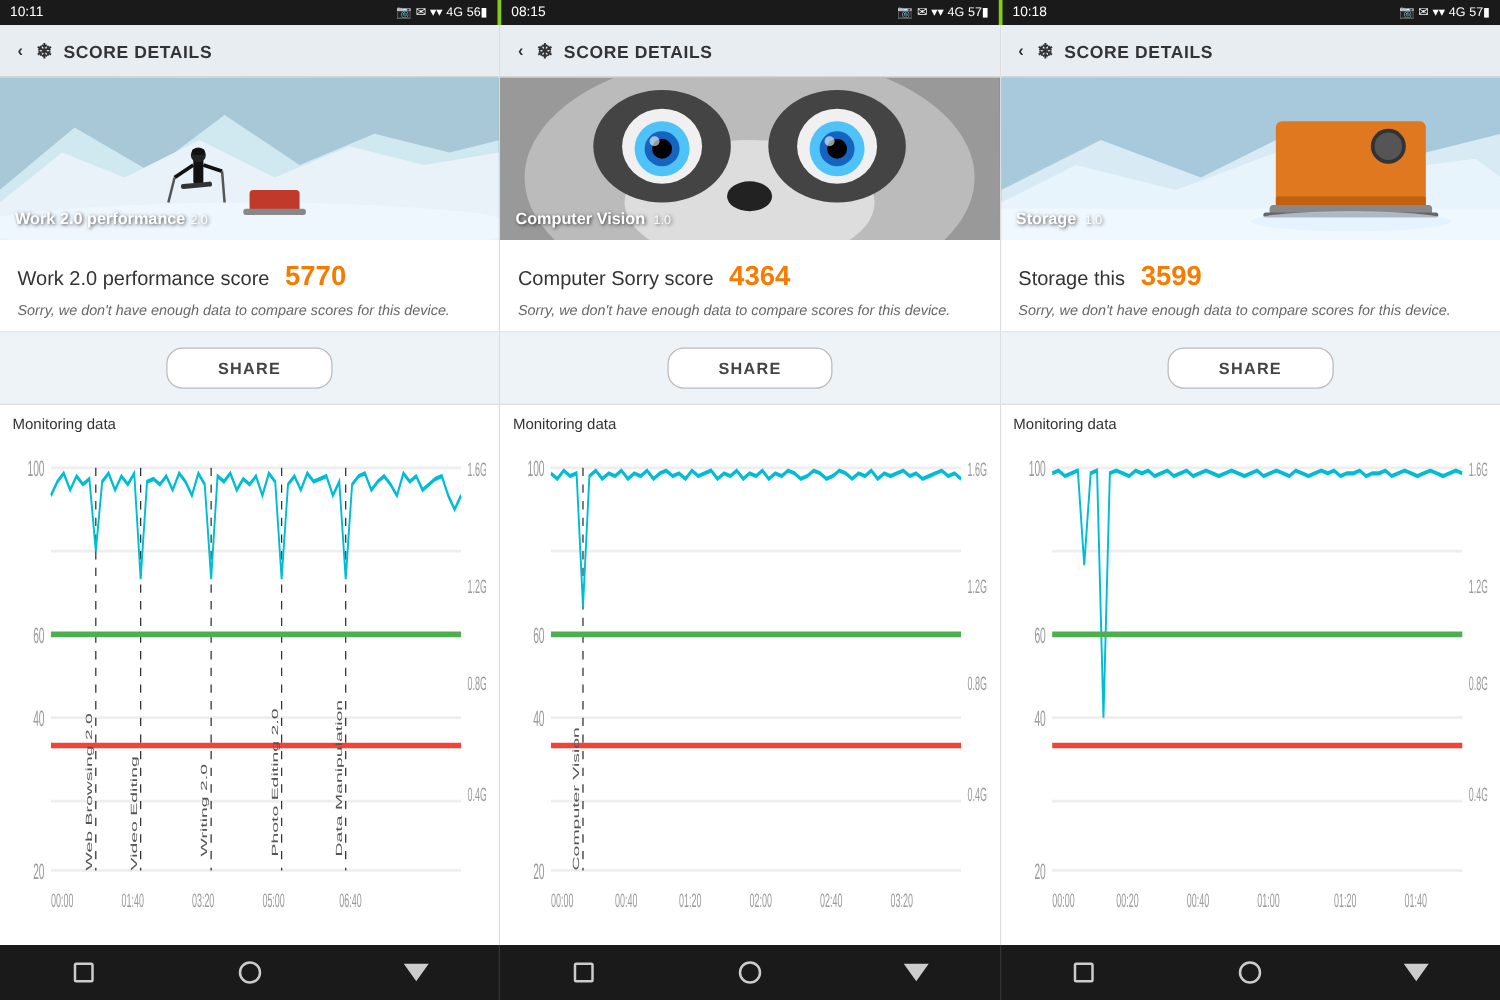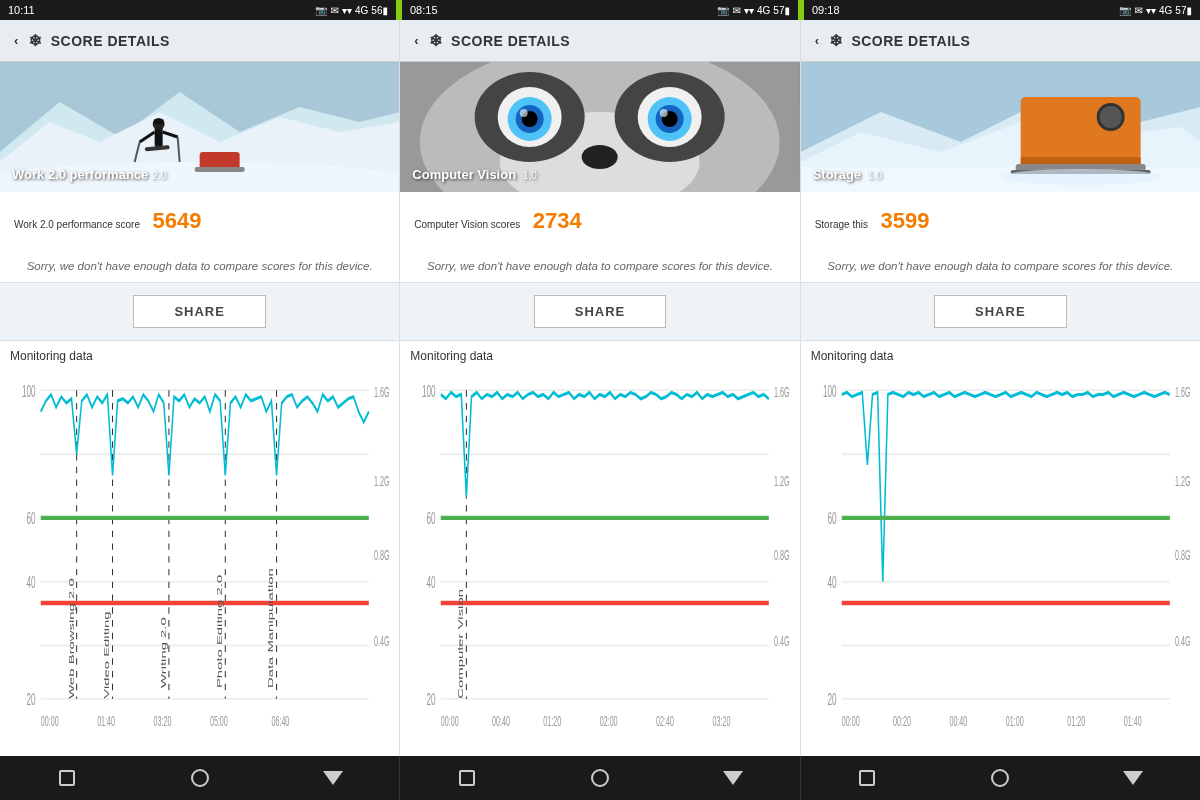--- a/index.html
+++ b/index.html
@@ -20,21 +20,21 @@
       color: white;
       font-size: 11px;
       height: 20px;
     }
     .status-segment {
       flex: 1;
       display: flex;
       align-items: center;
       justify-content: space-between;
       padding: 0 8px;
-      border-right: 6px solid #84cc16;
+      border-right: 3px solid #84cc16;
     }
     .status-segment:last-child { border-right: none; }
     .status-left { display: flex; gap: 4px; align-items: center; }
     .status-right { display: flex; gap: 3px; align-items: center; font-size: 10px; }
 
     
     .panels {
       display: flex;
       flex: 1;
       overflow: hidden;
@@ -120,52 +120,51 @@
       opacity: 0.9;
     }
 
     
     .score-area {
       padding: 16px 14px 8px;
       background: white;
       border-bottom: 1px solid #e0e0e0;
     }
     .score-title {
-      font-size: 10px;
+      font-size: 16px;
       color: #333;
       font-weight: 500;
       display: inline;
     }
     .score-value {
       font-size: 22px;
       font-weight: bold;
       color: #f57c00;
       margin-left: 8px;
     }
     .score-note {
-      margin-top: 24px;
+      margin-top: 7px;
       font-size: 11.5px;
       color: #666;
       font-style: italic;
       line-height: 1.4;
-      text-align: center;
     }
 
     
     .share-area {
       background: #eef3f8;
       padding: 12px 14px;
       display: flex;
       justify-content: center;
       border-bottom: 1px solid #ddd;
     }
     .share-btn {
       background: white;
       border: 1px solid #bbb;
-      border-radius: 0;
+      border-radius: 13px;
       padding: 8px 40px;
       font-size: 13px;
       font-weight: bold;
       color: #444;
       letter-spacing: 1px;
       cursor: pointer;
     }
 
     
     .monitoring-area {
@@ -256,21 +255,21 @@
     <div class="status-right">
       <span>📷</span>
       <span>✉</span>
       <span>▾▾</span>
       <span>4G</span>
       <span>57▮</span>
     </div>
   </div>
   <div class="status-segment">
     <div class="status-left">
-      <span>09:18</span>
+      <span>10:18</span>
     </div>
     <div class="status-right">
       <span>📷</span>
       <span>✉</span>
       <span>▾▾</span>
       <span>4G</span>
       <span>57▮</span>
     </div>
   </div>
 </div>
@@ -319,21 +318,21 @@
           </g>
         </svg>
       </div>
       <div class="hero-label">
         <span>Work 2.0 performance</span><span class="hero-version">2.0</span>
       </div>
     </div>
 
     <div class="score-area">
       <span class="score-title">Work 2.0 performance score</span>
-      <span class="score-value">5649</span>
+      <span class="score-value">5770</span>
       <div class="score-note">Sorry, we don't have enough data to compare scores for this device.</div>
     </div>
 
     <div class="share-area">
       <button class="share-btn">SHARE</button>
     </div>
 
     <div class="monitoring-area">
       <div class="monitoring-title">Monitoring data</div>
       <div class="chart-container">
@@ -422,22 +421,22 @@
 
           <ellipse cx="200" cy="95" rx="18" ry="12" fill="#222"></ellipse>
         </svg>
       </div>
       <div class="hero-label">
         <span>Computer Vision</span><span class="hero-version"> <span>1.0</span></span>
       </div>
     </div>
 
     <div class="score-area">
-      <span class="score-title">Computer Vision scores</span>
-      <span class="score-value">2734</span>
+      <span class="score-title">Computer Sorry score</span>
+      <span class="score-value">4364</span>
       <div class="score-note">Sorry, we don't have enough data to compare scores for this device.</div>
     </div>
 
     <div class="share-area">
       <button class="share-btn">SHARE</button>
     </div>
 
     <div class="monitoring-area">
       <div class="monitoring-title">Monitoring data</div>
       <div class="chart-container">

